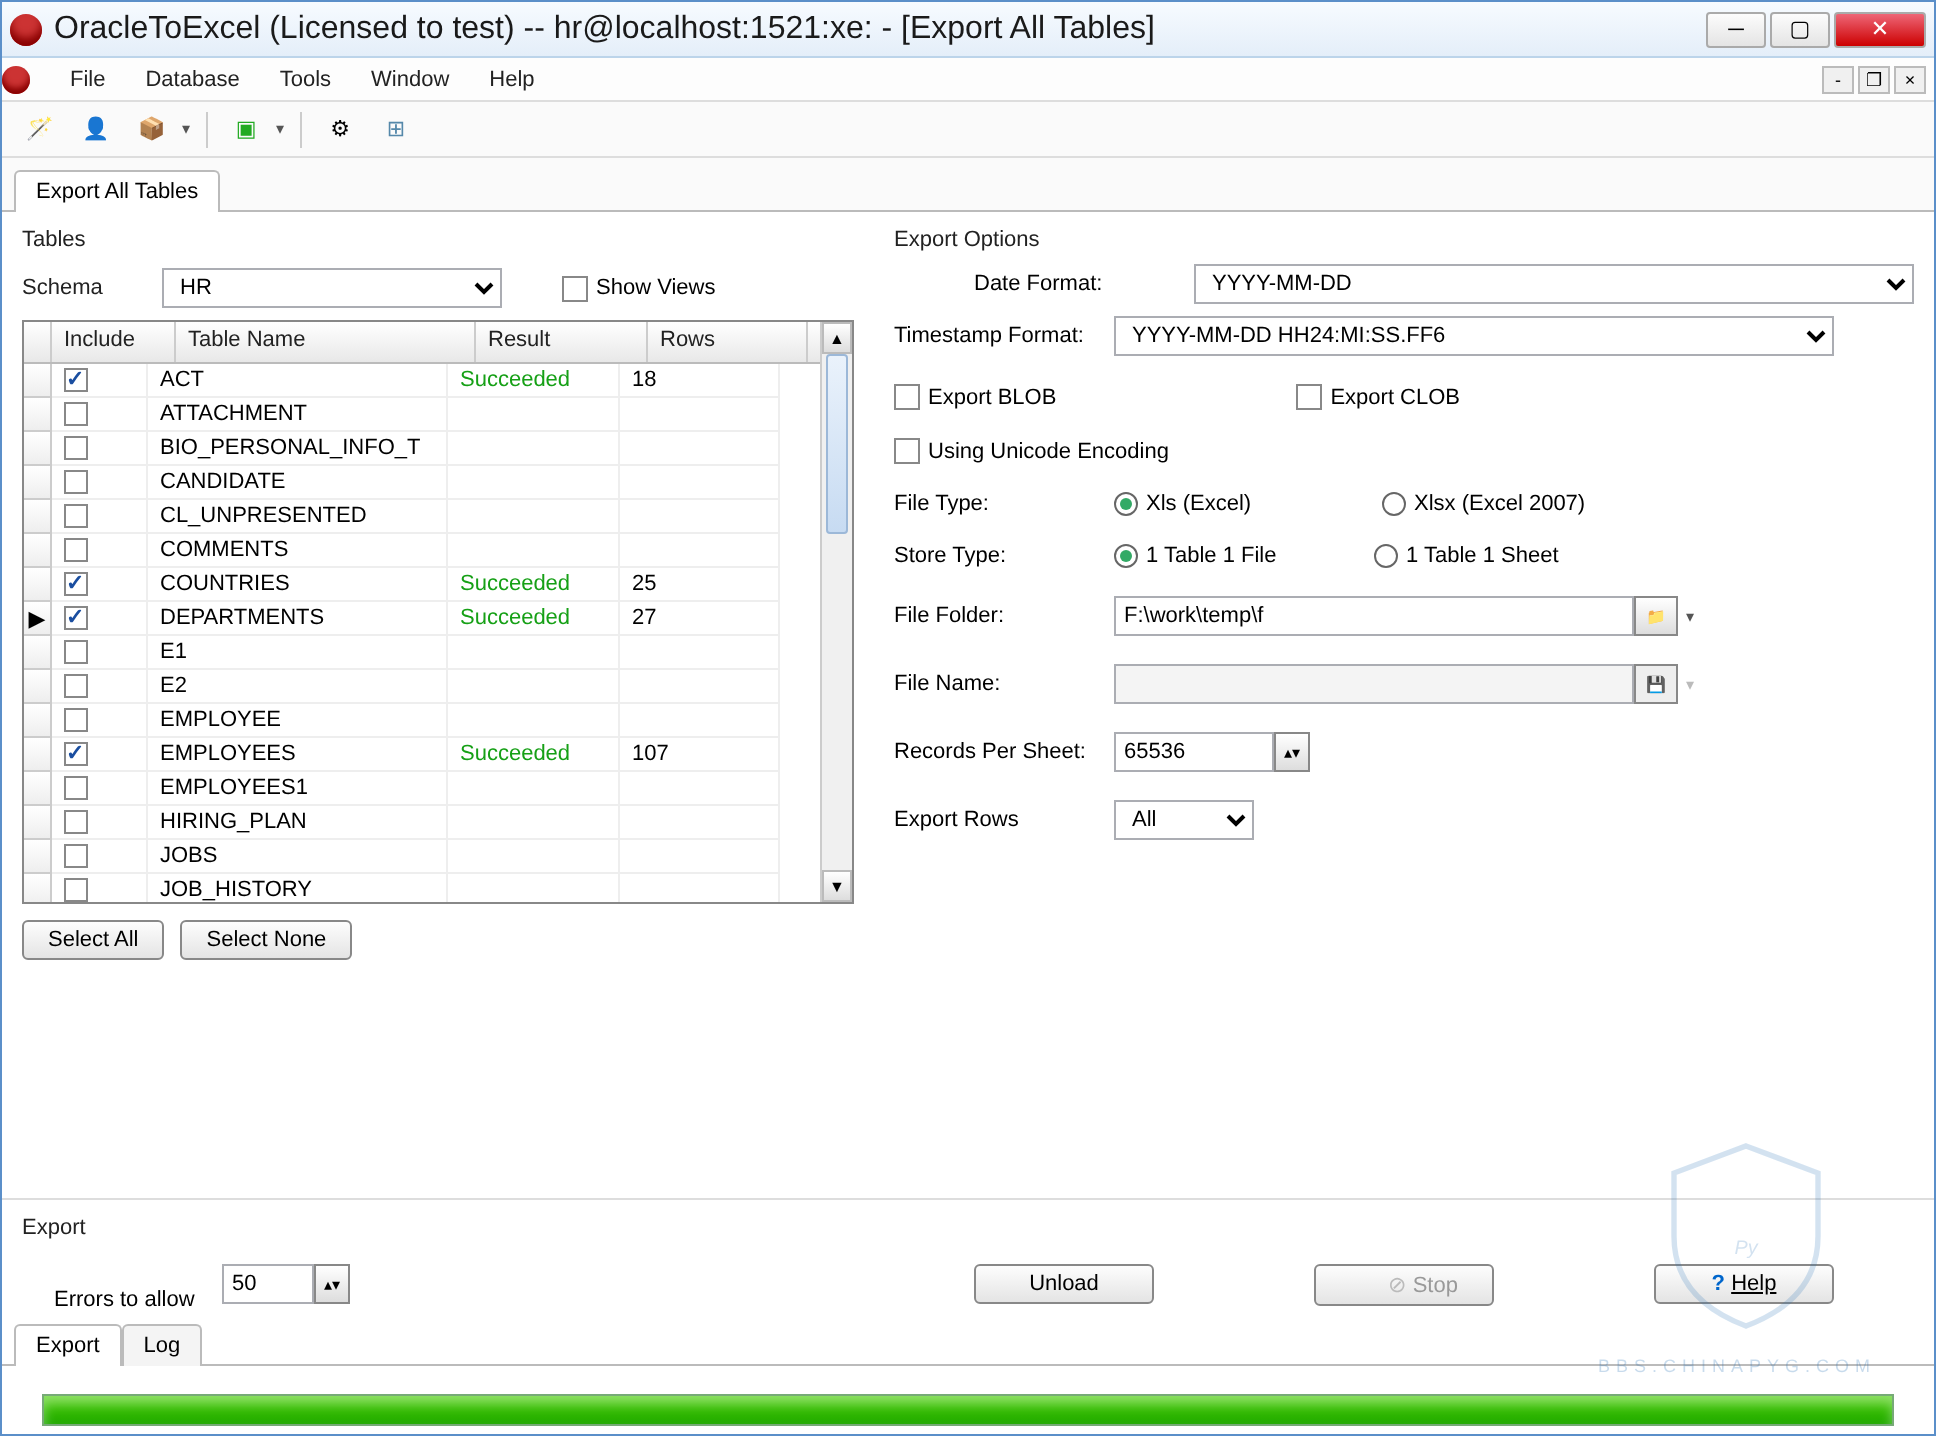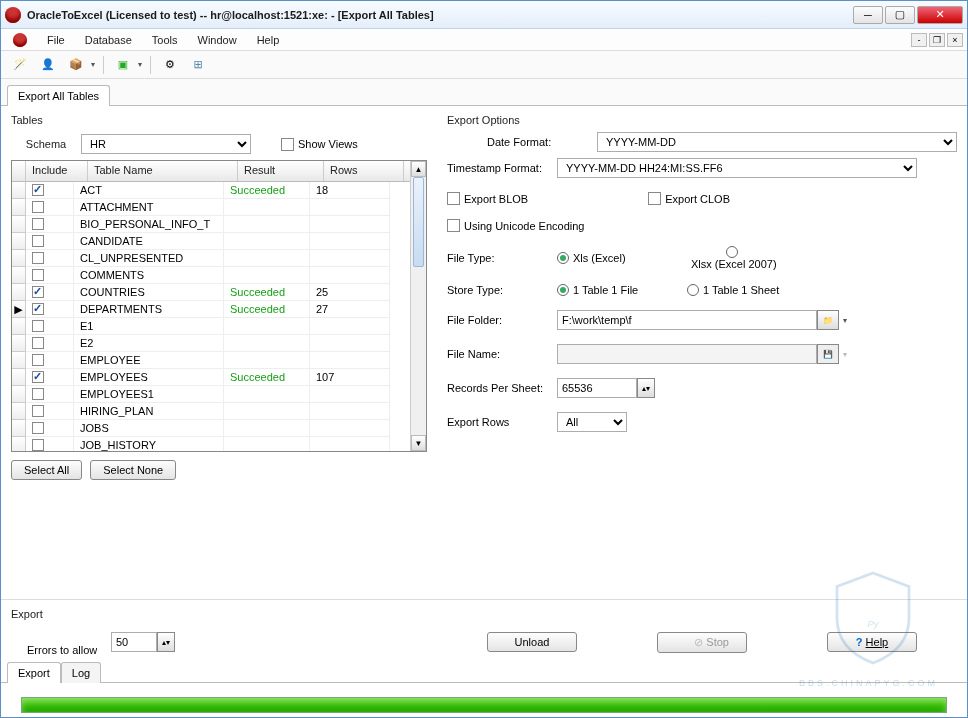--- a/index.html
+++ b/index.html
@@ -1,26 +1,26 @@
 <!DOCTYPE html>
 <html><head>
 <meta charset="utf-8">
 <style>
 * { box-sizing: border-box; margin: 0; padding: 0; font-family: Tahoma, Arial, sans-serif; font-size: 11px; }
 body { background: #fff; width: 968px; height: 718px; overflow: hidden; position: relative; }
 
 .window { width: 968px; height: 718px; border: 1px solid #5b8fc9; background: #fff; }
 .titlebar { height: 28px; background: linear-gradient(#f7fbff,#e4eef9); display: flex; align-items: center; padding: 0 4px; border-bottom: 1px solid #bcd4ea; }
 .titlebar .app-icon { width: 16px; height: 16px; background: #c33; border-radius: 8px; margin-right: 6px; box-shadow: inset 0 -4px 4px #800; }
-.titlebar .title { flex: 1; color: #1a1a1a; font-size: 11px; font-weight: bold; }
+.titlebar .title { flex: 1; color: #1a1a1a; font-size: 16px; }
 .win-controls { display:flex; gap:2px; }
 .win-controls div { width: 30px; height: 18px; border: 1px solid #aaa; border-radius: 2px; background: linear-gradient(#fcfcfc,#e4e4e4); display:flex;align-items:center;justify-content:center; cursor:pointer; }
 .win-controls .close { width: 46px; background: linear-gradient(#e67,#c00); color:#fff; }
 
-.menubar { height: 22px; background: #fdfdfd; border-bottom: 1px solid #ddd; display:flex; align-items:center; padding-left: 12px; gap: 4px; }
+.menubar { height: 22px; background: #fdfdfd; border-bottom: 1px solid #ddd; display:flex; align-items:center; padding-left: 0; gap: 4px; }
 .menubar .m-icon { width:14px; height:14px; background:#c33; border-radius:7px; margin-right:8px; box-shadow: inset 0 -3px 3px #800; }
 .menubar span { padding: 2px 8px; color:#222; cursor:pointer; }
 .mdi-controls { margin-left:auto; display:flex; gap:2px; padding-right:4px;}
 .mdi-controls div { width:16px; height:14px; border:1px solid #bbb; background:#f0f0f0; font-size:9px; display:flex;align-items:center;justify-content:center;cursor:pointer;}
 
 .toolbar { height: 28px; background:#fafafa; border-bottom:1px solid #ddd; display:flex; align-items:center; padding-left:8px; gap:6px;}
 .tb-btn { width:22px; height:22px; display:flex;align-items:center;justify-content:center; cursor:pointer;}
 .tb-sep { width:1px; height:18px; background:#ccc; margin:0 2px;}
 .drop { font-size:8px; color:#555; margin-left:-2px;}
 
@@ -121,21 +121,21 @@
   </div>
 
   <div class="tabstrip">
     <div class="tab">Export All Tables</div>
   </div>
 
   <div class="content">
     <div class="col left">
       <span class="fieldset-label">Tables</span>
       <div class="row" style="margin-top:8px;">
-        <span class="lbl" style="width:70px;text-align:center;">Schema</span>
+        <span class="lbl" style="width:70px;">Schema</span>
         <select class="schema-sel"><option>HR</option></select>
         <div style="width:30px;"></div>
         <div class="checkbox-row">
           <div class="cbx"></div>
             <span>Show Views</span>
         </div>
       </div>
 
       <div class="grid">
         <div class="grid-inner">
@@ -333,21 +333,21 @@
             <span>Using Unicode Encoding</span>
           </div>
       </div>
 
       <div class="opt-row">
         <span class="opt-lbl">File Type:</span>
         <label style="display:flex;align-items:flex-end;width:134px;">
             <span class="radio on"></span>
             <span>Xls (Excel)</span>
           </label>
-        <label style="display:flex;align-items:center;flex-direction:column;">
+        <label style="display:flex;align-items:center;">
             <span class="radio"></span>
             <span>Xlsx (Excel 2007)</span>
           </label>
       </div>
       <div class="opt-row">
         <span class="opt-lbl">Store Type:</span>
         <label style="display:flex;align-items:center;width:130px;">
             <span class="radio on"></span>
             <span>1 Table 1 File</span>
           </label>

